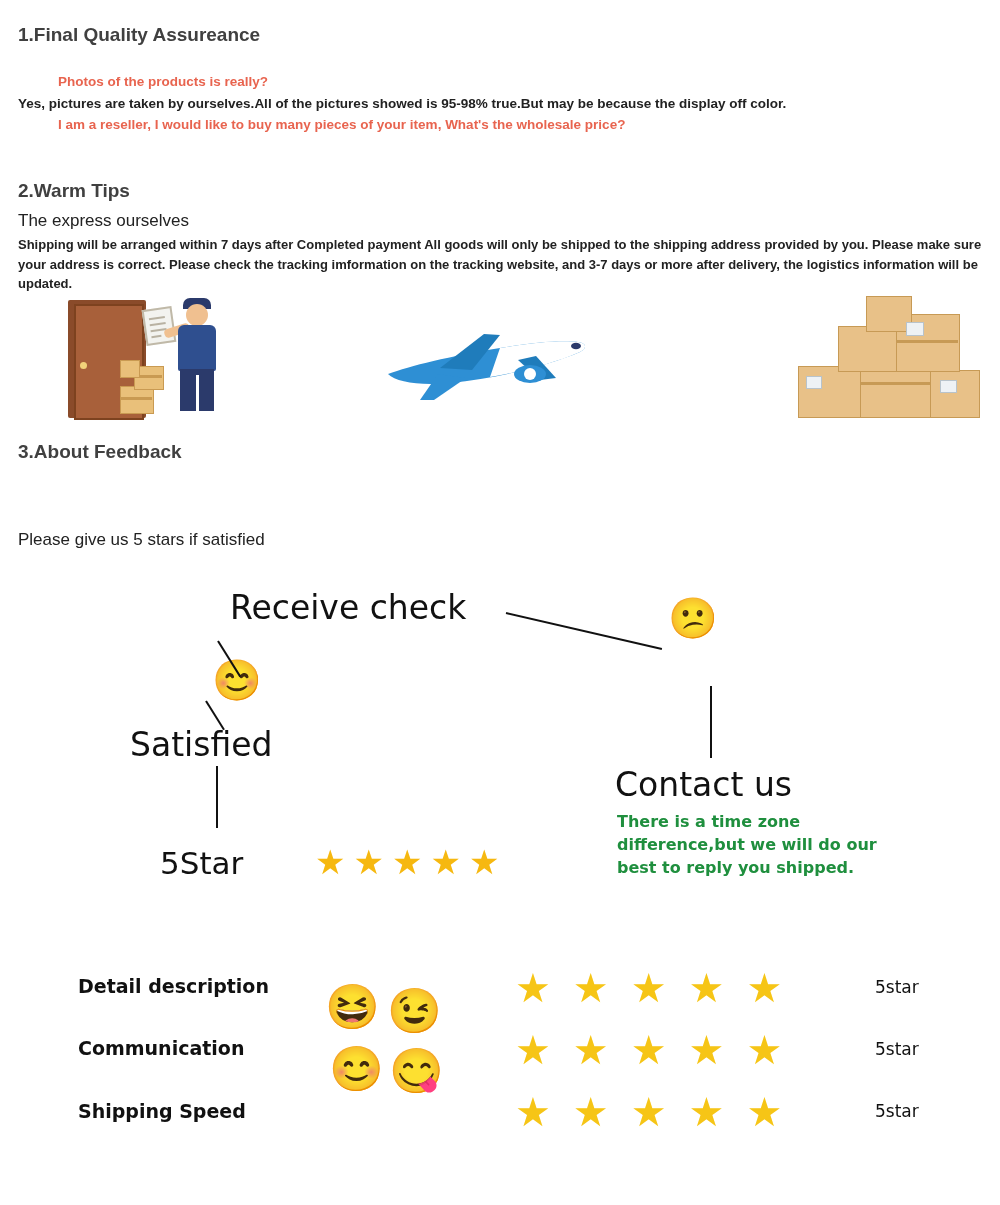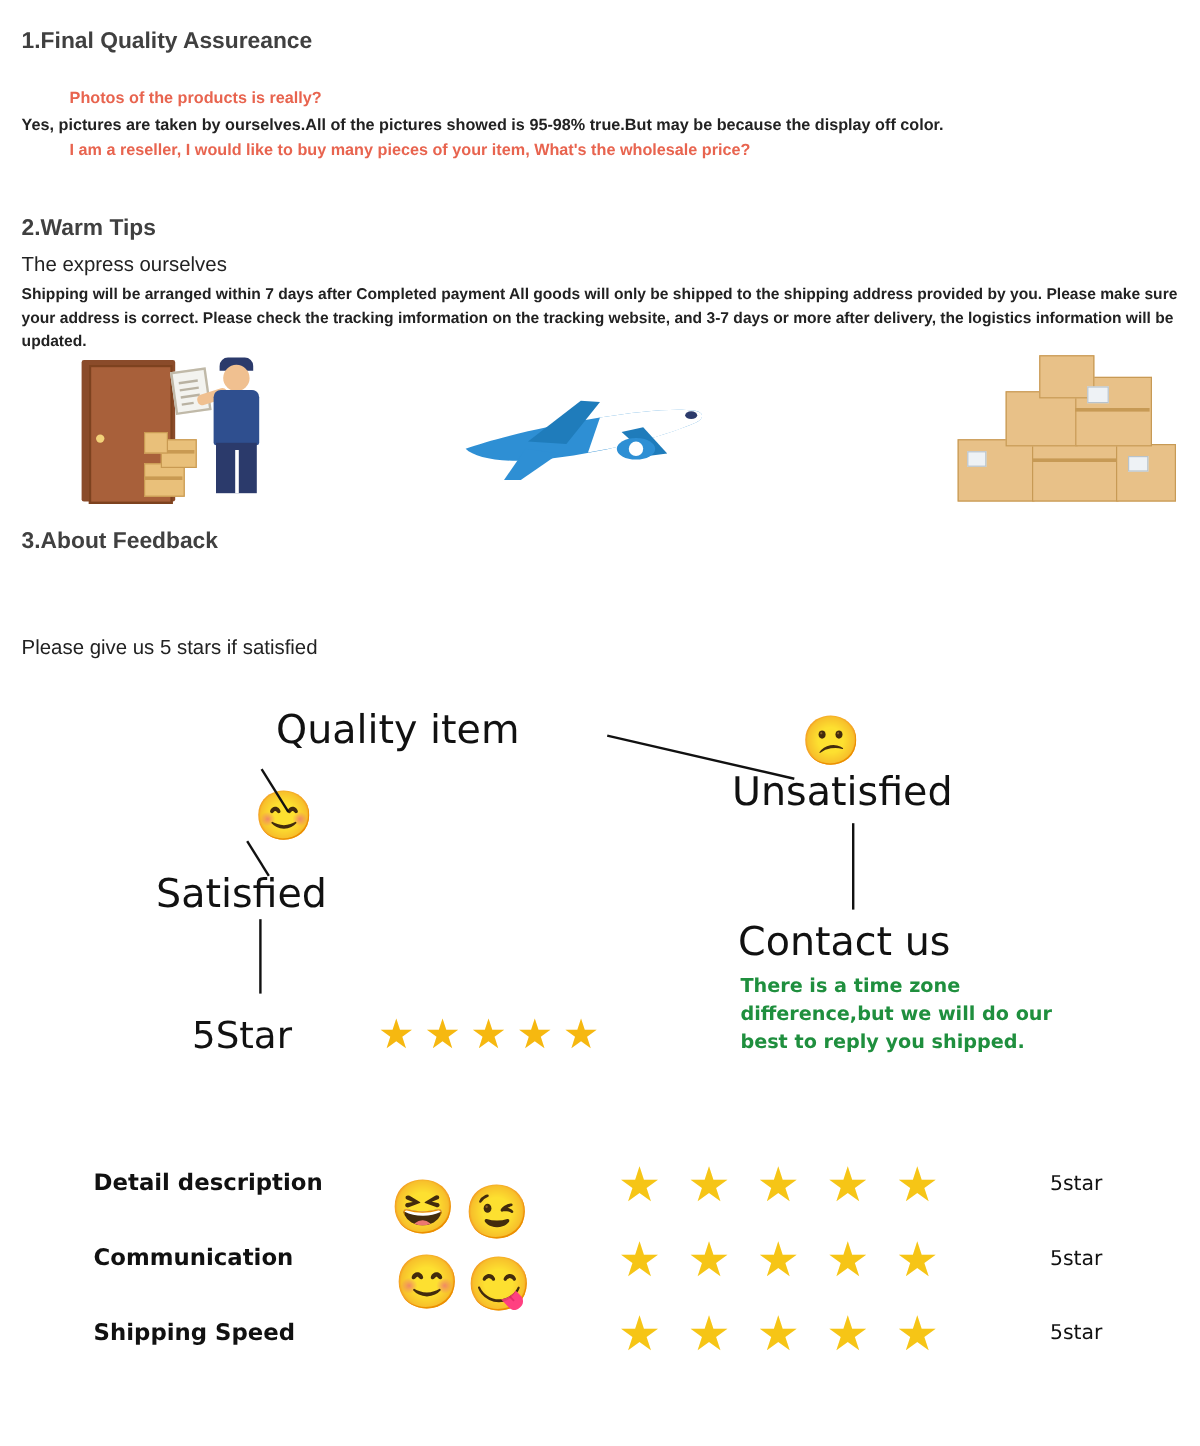--- a/index.html
+++ b/index.html
@@ -260,22 +260,21 @@
       <div class="label-tag" style="left:126px; top:30px; width:16px; height:12px;"></div>
       <div class="label-tag" style="left:160px; top:88px; width:15px; height:11px;"></div>
       <div class="label-tag" style="left:26px; top:84px; width:14px; height:11px;"></div>
     </div>
   </div>
 
   <h2 class="sec-title" id="s3">3.About Feedback</h2>
   <div class="plain-line" id="stars-line">Please give us 5 stars if satisfied</div>
 
   <div class="diagram">
-    <div class="d-text receive">Quality item</div>
-    <div class="d-text unsat">Unsatisfied</div>
+    <div class="d-text receive">Receive check</div>
     <div class="d-text satis">Satisfied</div>
     <div class="d-text contact">Contact us</div>
     <div class="d-text fivestar">5Star</div>
     <div class="tz-text">There is a time zone difference,but we will do our best to reply you shipped.</div>
 
     <div class="emoji-face ef-smile">😊</div>
     <div class="emoji-face ef-frown">😕</div>
 
     <div class="conn" style="left:446px; top:42px; width:160px; height:2px; transform: rotate(13deg); transform-origin: left center;"></div>
     <div class="conn" style="left:158px; top:70px; width:42px; height:2px; transform: rotate(58deg); transform-origin: left center;"></div>

